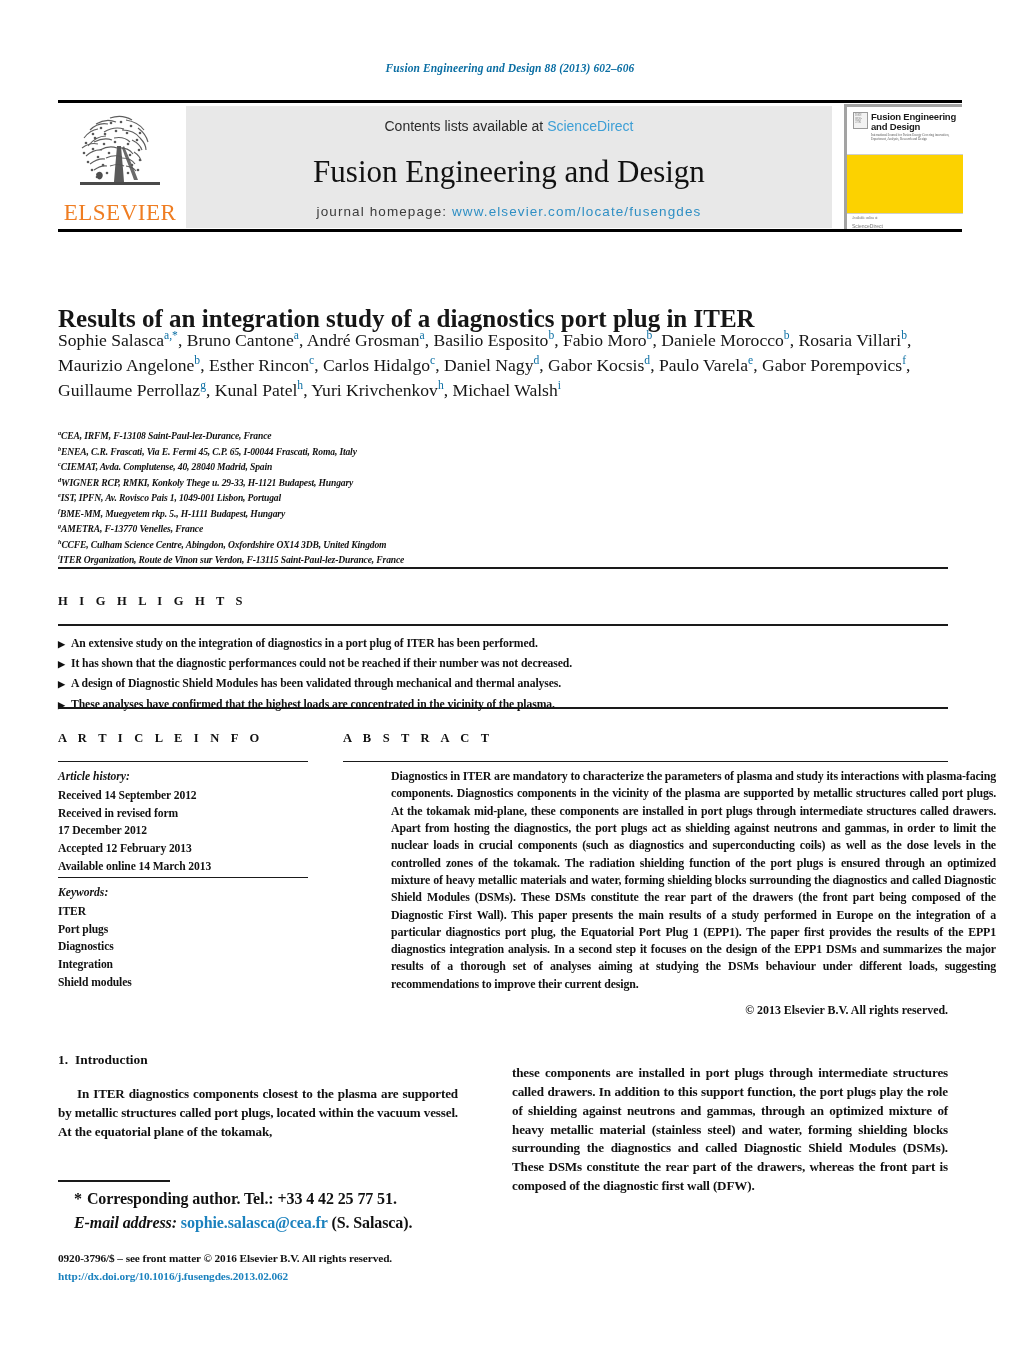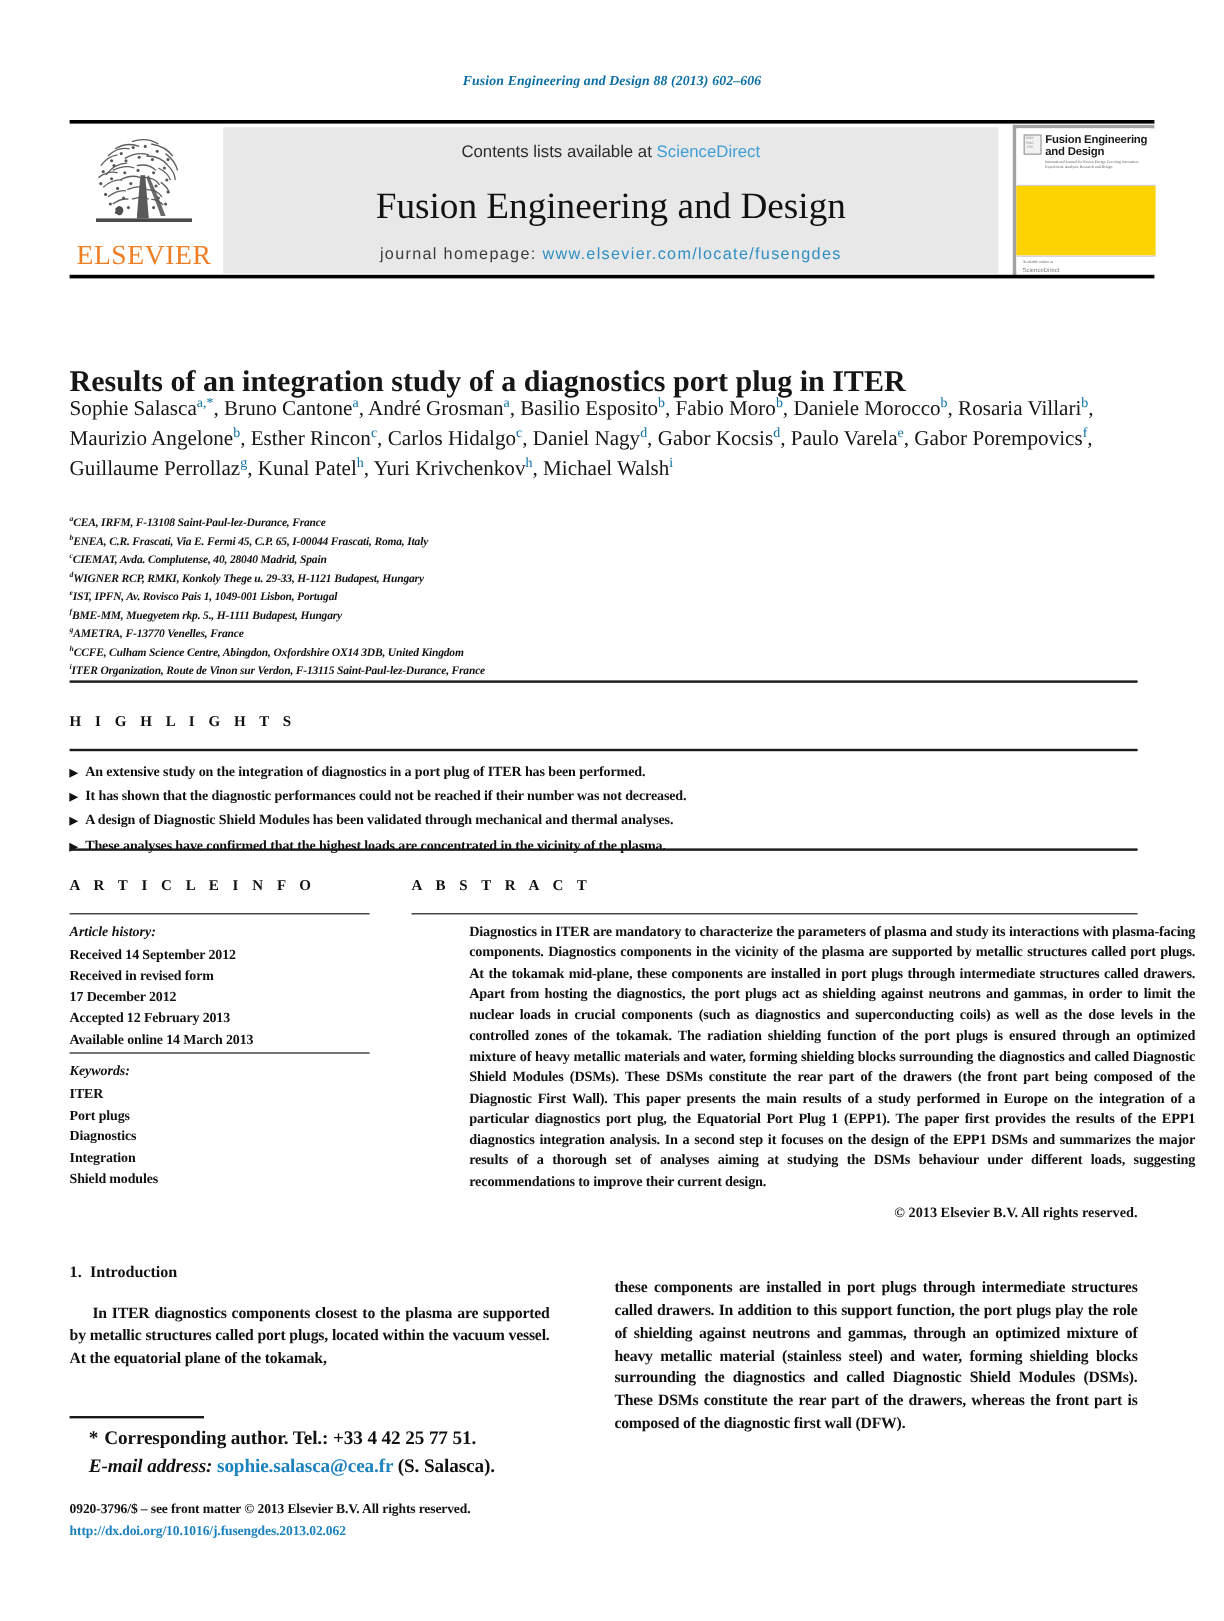--- a/index.html
+++ b/index.html
@@ -594,17 +594,17 @@
   <div class="body-right">
     <p class="body-p">these components are installed in port plugs through intermediate structures called drawers. In addition to this support function, the port plugs play the role of shielding against neutrons and gammas, through an optimized mixture of heavy metallic material (stainless steel) and water, forming shielding blocks surrounding the diagnostics and called Diagnostic Shield Modules (DSMs). These DSMs constitute the rear part of the drawers, whereas the front part is composed of the diagnostic first wall (DFW).</p>
   </div>
 
   <div class="foot-rule"></div>
   <div class="footnote">
     <span class="ind"><span class="star">*</span><span>Corresponding author. Tel.: +33 4 42 25 77 51.</span></span>
     <span class="ind"><span class="em">E-mail address:</span> <span class="mail">sophie.salasca@cea.fr</span> <span>(S. Salasca).</span></span>
   </div>
   <div class="frontmatter">
-    <div>0920-3796/$ – see front matter © 2013 Elsevier B.V. All rights reserved.</div>
+    <div>0920-3796/$ – see front matter © 2016 Elsevier B.V. All rights reserved.</div>
     <div class="doi">http://dx.doi.org/10.1016/j.fusengdes.2013.02.062</div>
   </div>
 
 </div>
 
 </body></html>

